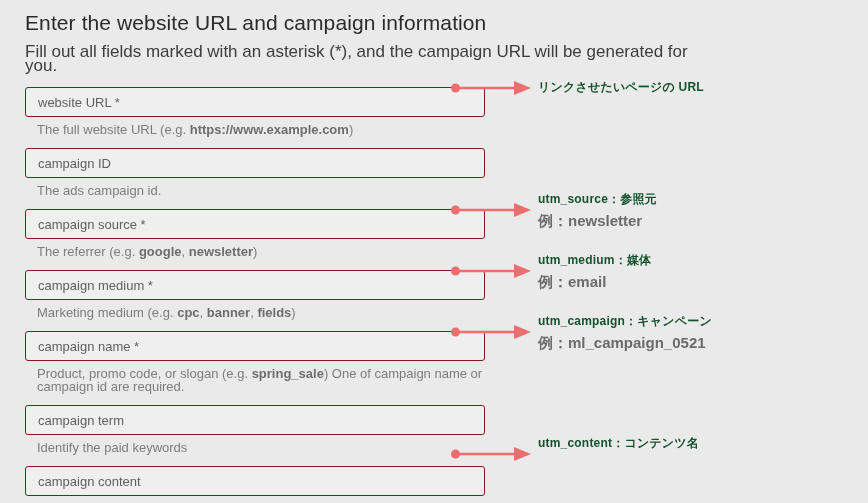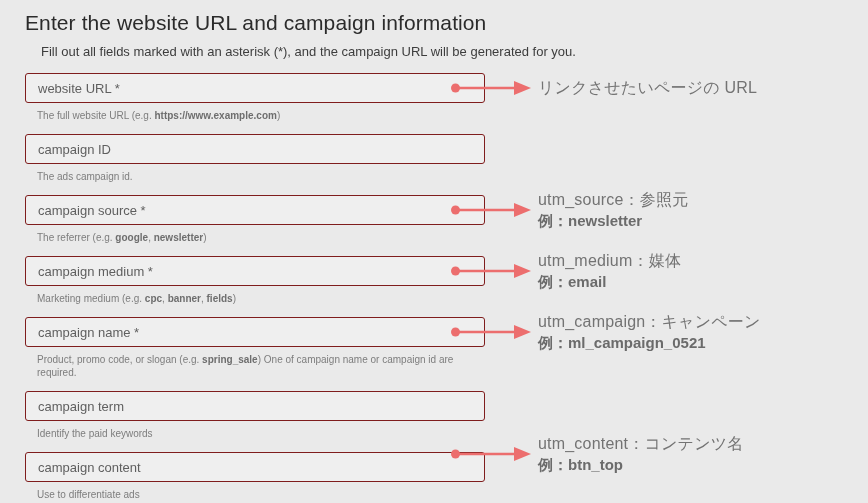--- a/index.html
+++ b/index.html
@@ -12,54 +12,54 @@
     position: relative;
   }
   .page { padding: 10px 0 0 25px; position: relative; width: 716px; height: 503px; }
 
   .title {
     margin: 0 0 9px 0;
     font-size: 21px; line-height: 26px; font-weight: 400;
     color: #2b2b2b; letter-spacing: 0.1px;
   }
   .subtitle {
-    margin: 0 0 14px 16px;
-    font-size: 13px; line-height: 14px;
+    margin: 0 0 14px 0;
+    font-size: 17px; line-height: 14px;
     color: #3d3d3d;
   }
 
   .form-col { width: 460px; }
   .field-group { margin: 0 0 12px 0; }
   .field-input {
     display: block; width: 460px; height: 30px;
     background: #efefef;
     border: 1px solid #7f1d1d; border-radius: 3px;
     padding: 0 12px; font-size: 13px;
     font-family: "Liberation Sans", "DejaVu Sans", sans-serif;
     color: #424242; outline: none;
   }
   .field-input::placeholder { color: #5f5f5f; opacity: 1; }
   .helper {
     margin: 6px 0 0 12px;
-    font-size: 10px; line-height: 13px;
+    font-size: 13px; line-height: 13px;
     color: #7d7d7d;
   }
   .helper b { color: #6e6e6e; }
 
   .arrow-svg { position: absolute; left: 450px; width: 82px; height: 16px; color: var(--arrow-color); }
   .arrow-1 { top: 80px; }
   .arrow-2 { top: 202px; }
   .arrow-3 { top: 263px; }
   .arrow-4 { top: 324px; }
   .arrow-5 { top: 446px; }
 
   .annotation { position: absolute; left: 538px; }
   .annotation-title {
-    font-size: 16px; line-height: 21px; font-weight: 400;
-    color: #737373; letter-spacing: 0.2px; white-space: nowrap;
+    font-size: 12px; line-height: 21px; font-weight: 700;
+    color: #14532d; letter-spacing: 0.2px; white-space: nowrap;
   }
   .annotation-example {
     font-size: 15px; line-height: 21px; font-weight: 700;
     color: #6b6b6b; white-space: nowrap;
   }
   .annotation-example:empty { display: none; }
   .ann-1 { top: 77px; }
   .ann-2 { top: 189px; }
   .ann-3 { top: 250px; }
   .ann-4 { top: 311px; }
@@ -149,16 +149,15 @@
   <div class="annotation ann-3">
     <div class="annotation-title">utm_medium：媒体</div>
     <div class="annotation-example">例：email</div>
   </div>
   <div class="annotation ann-4">
     <div class="annotation-title">utm_campaign：キャンペーン</div>
     <div class="annotation-example">例：ml_campaign_0521</div>
   </div>
   <div class="annotation ann-5">
     <div class="annotation-title">utm_content：コンテンツ名</div>
-    <div class="annotation-example">例：btn_top</div>
   </div>
 
 </div>
 
 </body></html>

